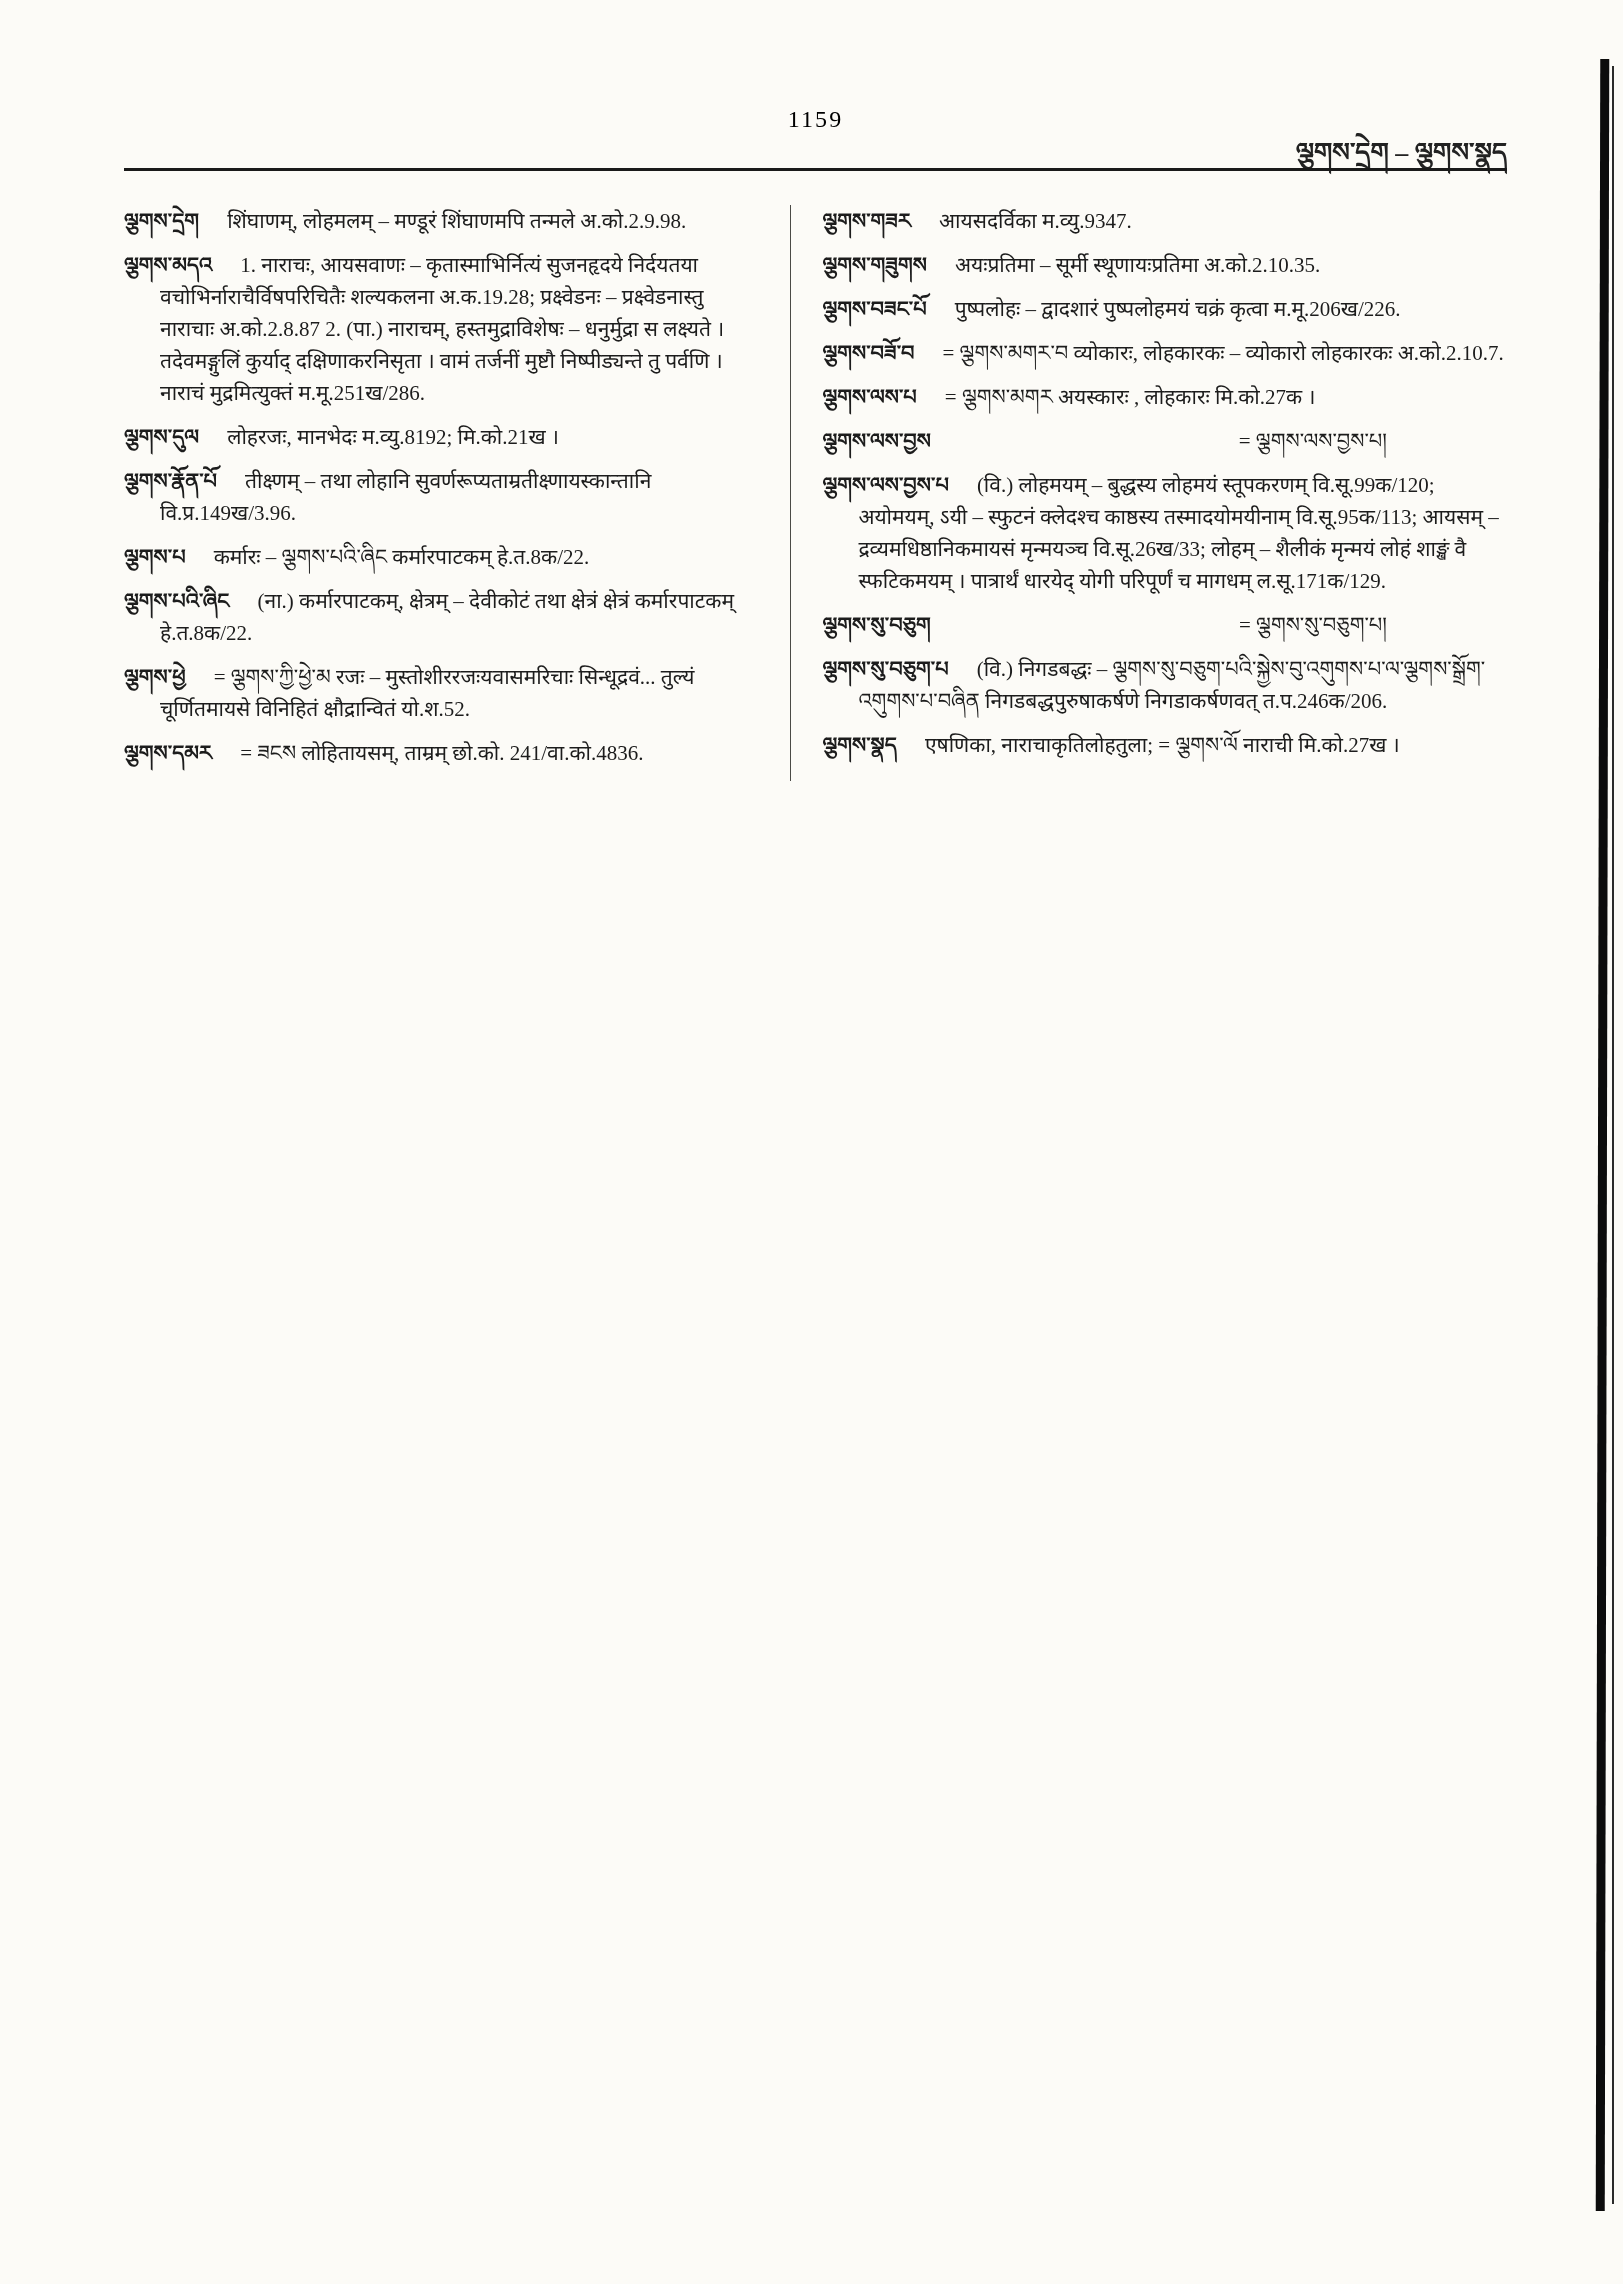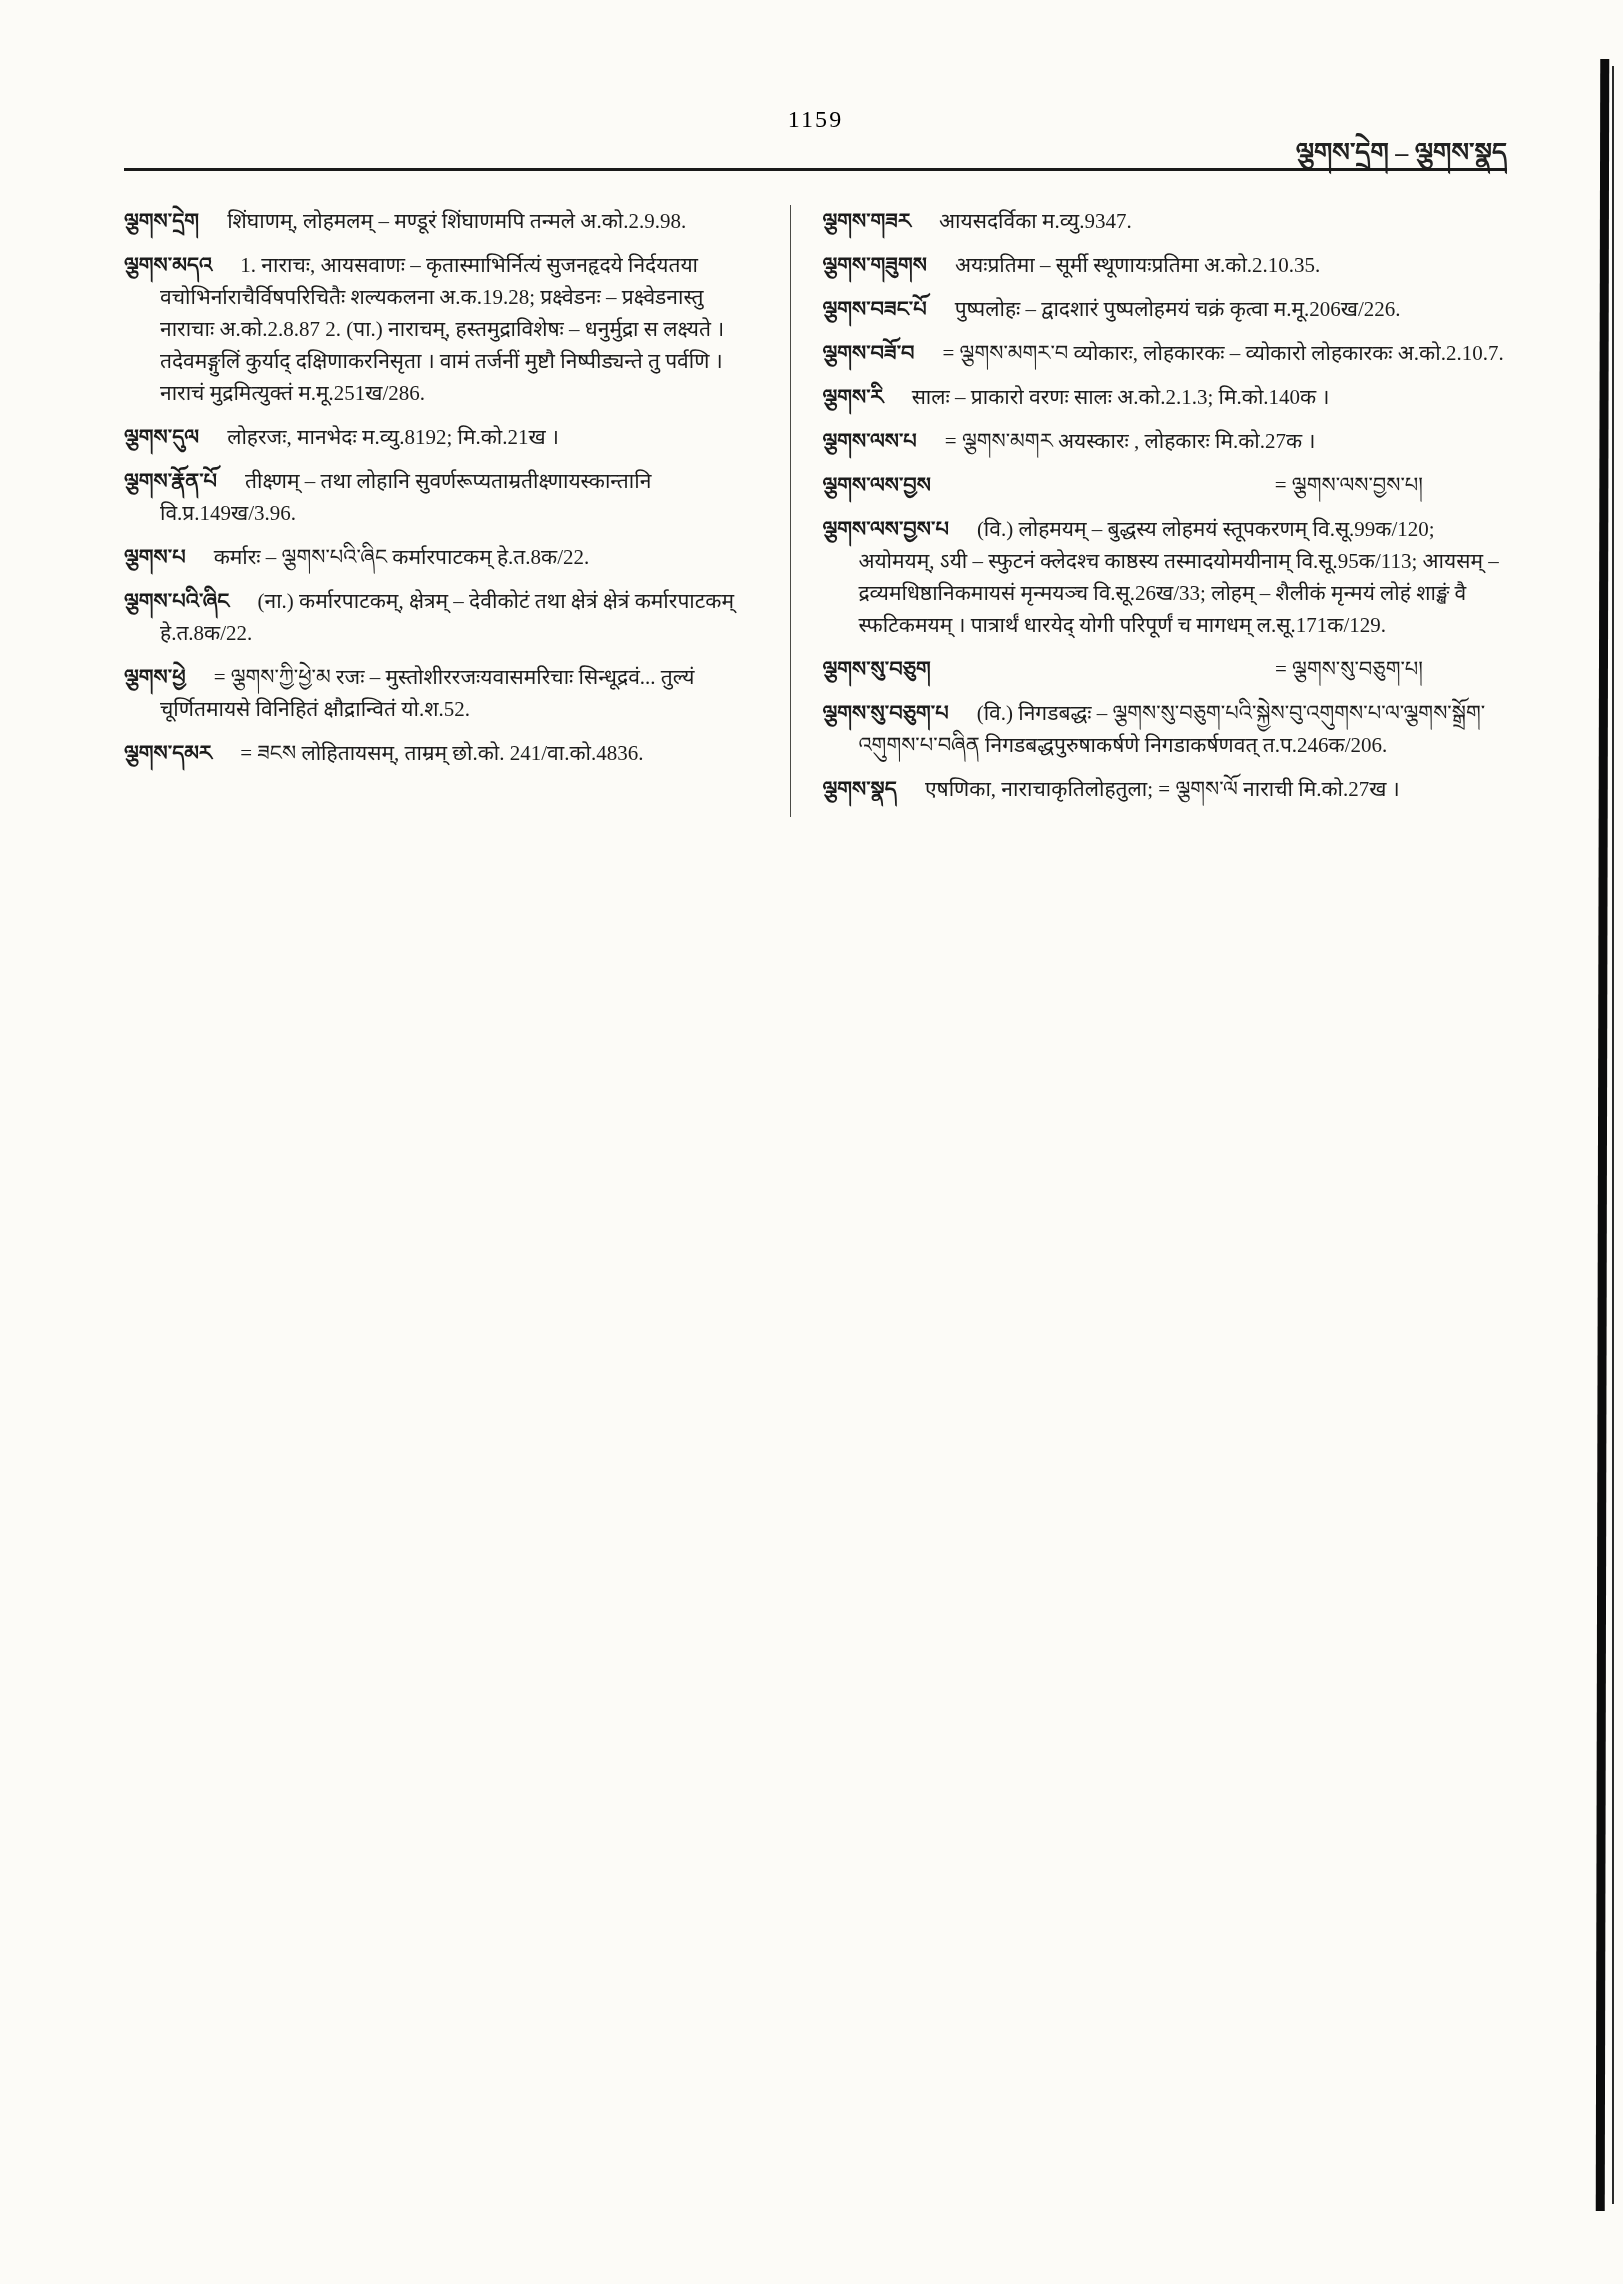--- a/index.html
+++ b/index.html
@@ -85,21 +85,21 @@
     text-indent: 0;
     padding-left: 0;
     text-align: center;
   }
   p.entry.xref .head {
     flex: 0 0 auto;
     margin-right: 0;
   }
   p.entry.xref .body {
     margin-left: auto;
-    margin-right: 84px;
+    margin-right: 120px;
   }
   .scan-bar {
     position: absolute;
     left: 1598px;
     top: 59px;
     width: 9px;
     height: 2152px;
     background: #0c0c0c;
     transform: rotate(0.12deg);
   }
@@ -134,21 +134,20 @@
       <p class="entry"><span class="head">ལྕགས་དམར</span><span class="body">= ཟངས लोहितायसम्, ताम्रम् छो.को. 241/वा.को.4836.</span></p>
     </div>
 
     <div class="divider"></div>
 
     <div class="col col-right">
       <p class="entry"><span class="head">ལྕགས་གཟར</span><span class="body">आयसदर्विका म.व्यु.9347.</span></p>
       <p class="entry"><span class="head">ལྕགས་གཟུགས</span><span class="body">अयःप्रतिमा – सूर्मी स्थूणायःप्रतिमा अ.को.2.10.35.</span></p>
       <p class="entry"><span class="head">ལྕགས་བཟང་པོ</span><span class="body">पुष्पलोहः – द्वादशारं पुष्पलोहमयं चक्रं कृत्वा म.मू.206ख/226.</span></p>
       <p class="entry"><span class="head">ལྕགས་བཟོ་བ</span><span class="body">= ལྕགས་མགར་བ व्योकारः, लोहकारकः – व्योकारो लोहकारकः अ.को.2.10.7.</span></p>
-      <p class="entry"><span class="head">ལྕགས་རི</span><span class="body">सालः – प्राकारो वरणः सालः अ.को.2.1.3; मि.को.140क ।</span></p>
       <p class="entry"><span class="head">ལྕགས་ལས་པ</span><span class="body">= ལྕགས་མགར अयस्कारः , लोहकारः मि.को.27क ।</span></p>
       <p class="entry xref">
           <span class="head">ལྕགས་ལས་བྱས</span>
           <span class="body">= ལྕགས་ལས་བྱས་པ།</span>
         </p>
       <p class="entry"><span class="head">ལྕགས་ལས་བྱས་པ</span><span class="body">(वि.) लोहमयम् – बुद्धस्य लोहमयं स्तूपकरणम् वि.सू.99क/120; अयोमयम्, ऽयी – स्फुटनं क्लेदश्च काष्ठस्य तस्मादयोमयीनाम् वि.सू.95क/113; आयसम् – द्रव्यमधिष्ठानिकमायसं मृन्मयञ्च वि.सू.26ख/33; लोहम् – शैलीकं मृन्मयं लोहं शाङ्खं वै स्फटिकमयम् । पात्रार्थं धारयेद् योगी परिपूर्णं च मागधम् ल.सू.171क/129.</span></p>
       <p class="entry xref">
           <span class="head">ལྕགས་སུ་བཅུག</span>
           <span class="body">= ལྕགས་སུ་བཅུག་པ།</span>
         </p>

